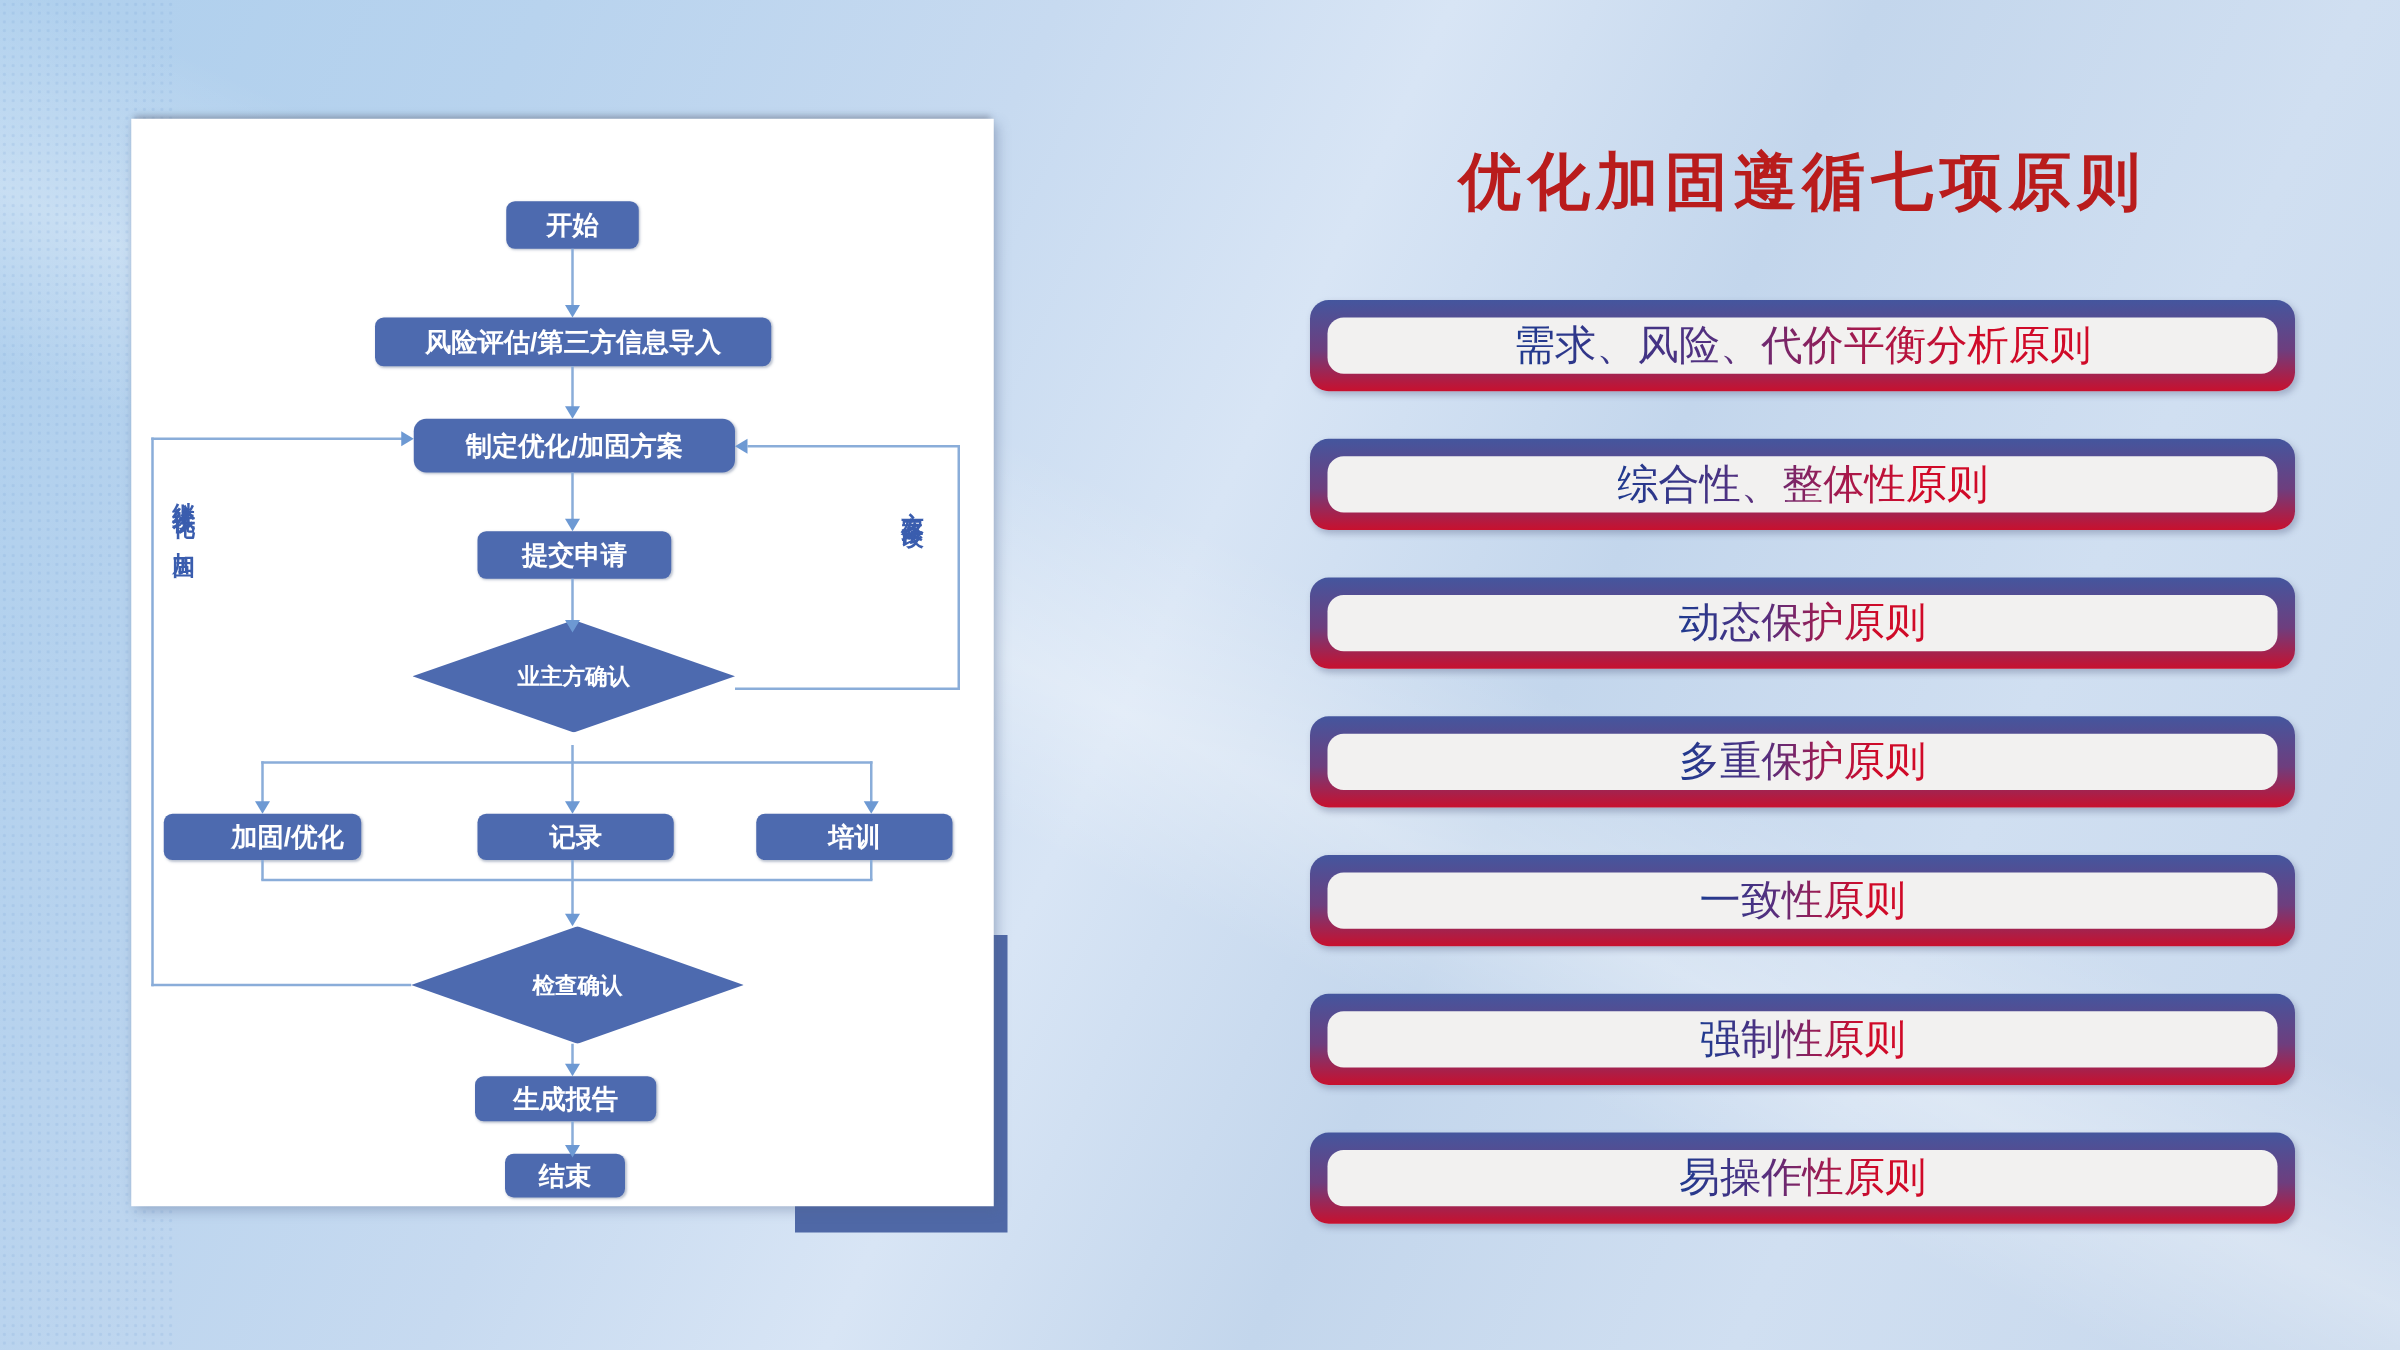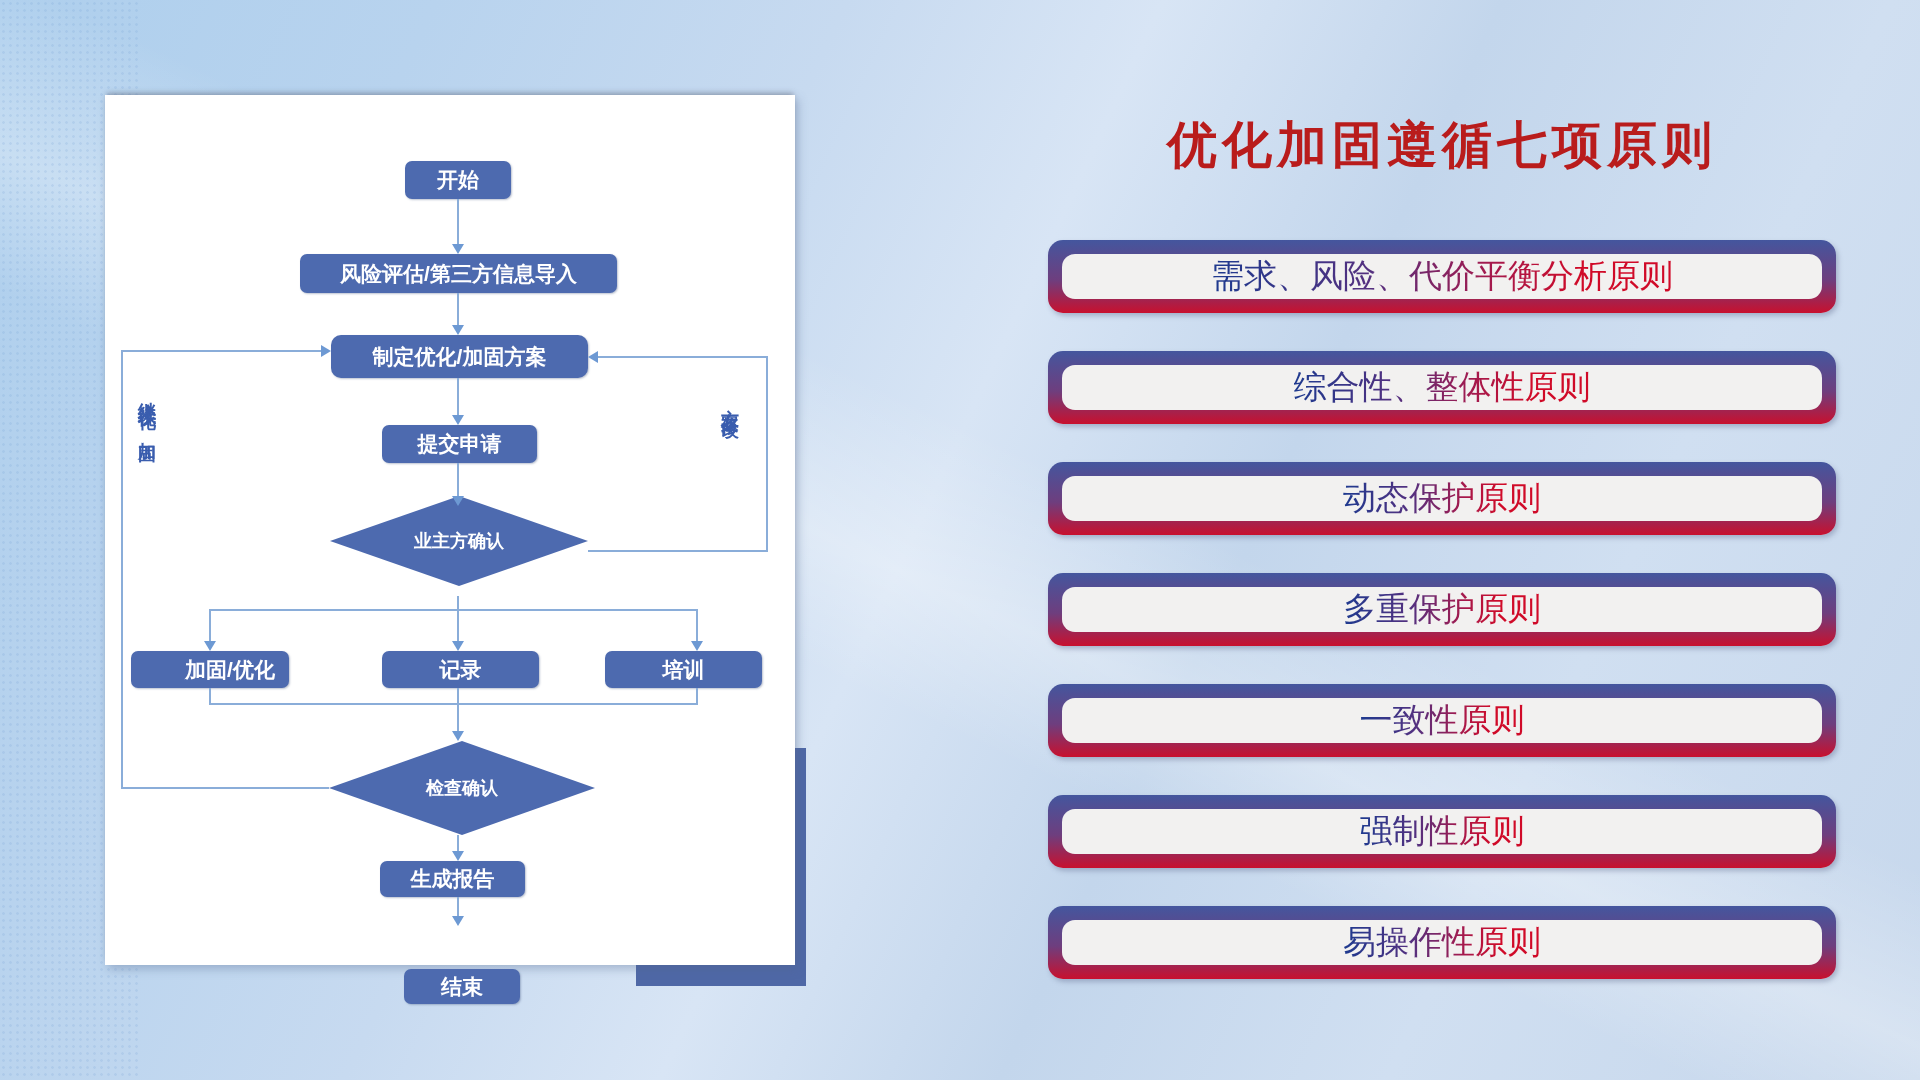--- a/index.html
+++ b/index.html
@@ -78,21 +78,21 @@
   <div class="node" style="left:300px; top:66px; width:106px; height:38px;">开始</div>
   <div class="node" style="left:226px; top:240px; width:257px; height:43px; border-radius:10px;">制定优化/加固方案</div>
   <div class="node" style="left:195px; top:159px; width:317px; height:39px;">风险评估/第三方信息导入</div>
   <div class="node" style="left:277px; top:330px; width:155px; height:38px;">提交申请</div>
   <div class="diamond" style="left:225px; top:401px; width:258px; height:90px;">业主方确认</div>
   <div class="node" style="left:26px; top:556px; width:158px; height:37px;padding-left:40px;">加固/优化</div>
   <div class="node" style="left:277px; top:556px; width:157px; height:37px;">记录</div>
   <div class="node" style="left:500px; top:556px; width:157px; height:37px;">培训</div>
   <div class="diamond" style="left:224px; top:646px; width:266px; height:94px;">检查确认</div>
   <div class="node" style="left:275px; top:766px; width:145px; height:36px;">生成报告</div>
-  <div class="node" style="left:299px; top:874px; width:116px; height:35px;">结束</div>
+  <div class="node" style="left:299px; top:828px; width:96px; height:35px;">结束</div>
 
   <div class="line vl" style="left:352px; top:104px; height:46px;"></div>
   <div class="ah ah-down" style="left:347px; top:149px;"></div>
 
   <div class="line vl" style="left:352px; top:198px; height:34px;"></div>
   <div class="ah ah-down" style="left:347px; top:230px;"></div>
 
   <div class="line vl" style="left:352px; top:283px; height:39px;"></div>
   <div class="ah ah-down" style="left:347px; top:320px;"></div>
 

